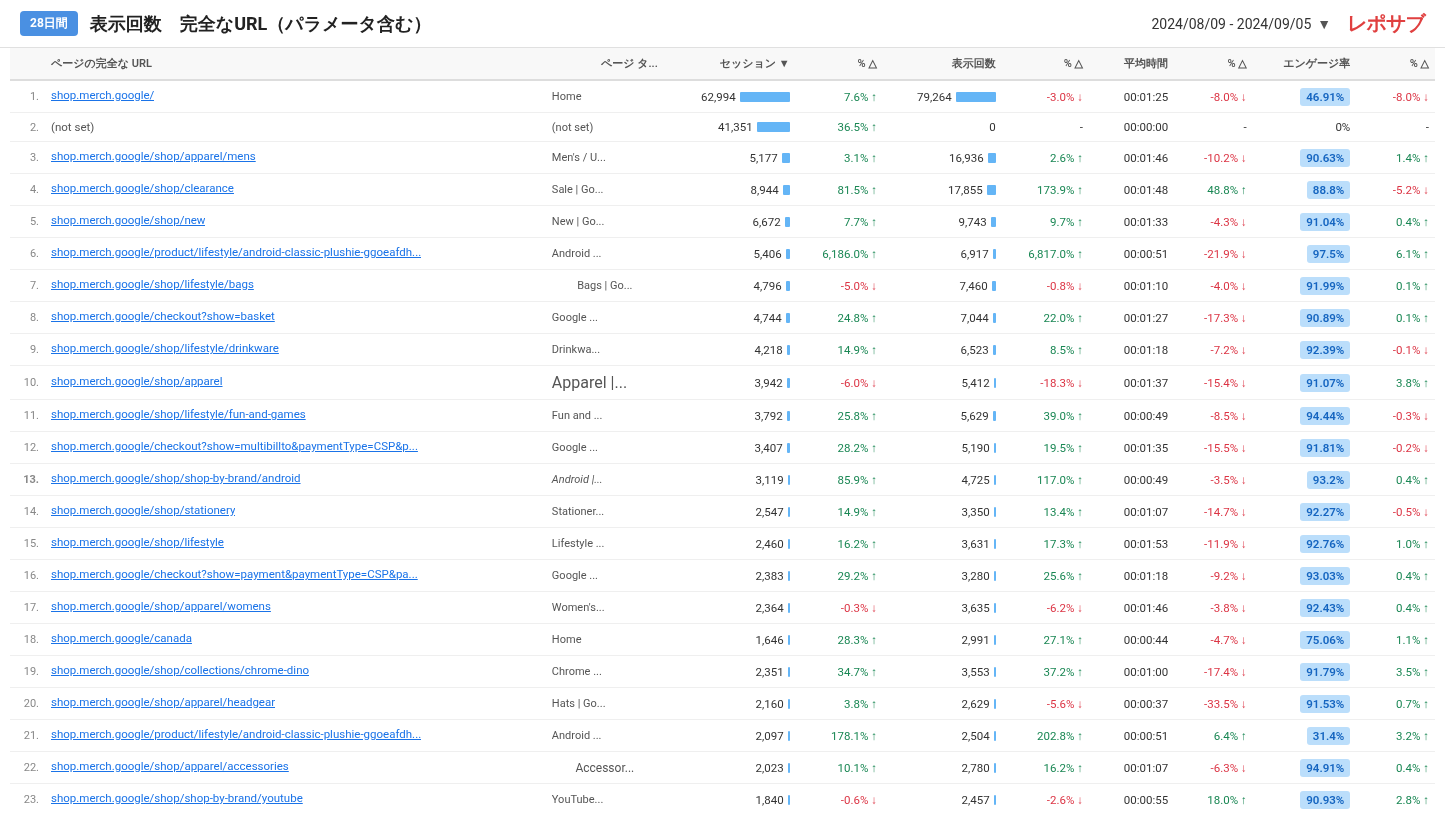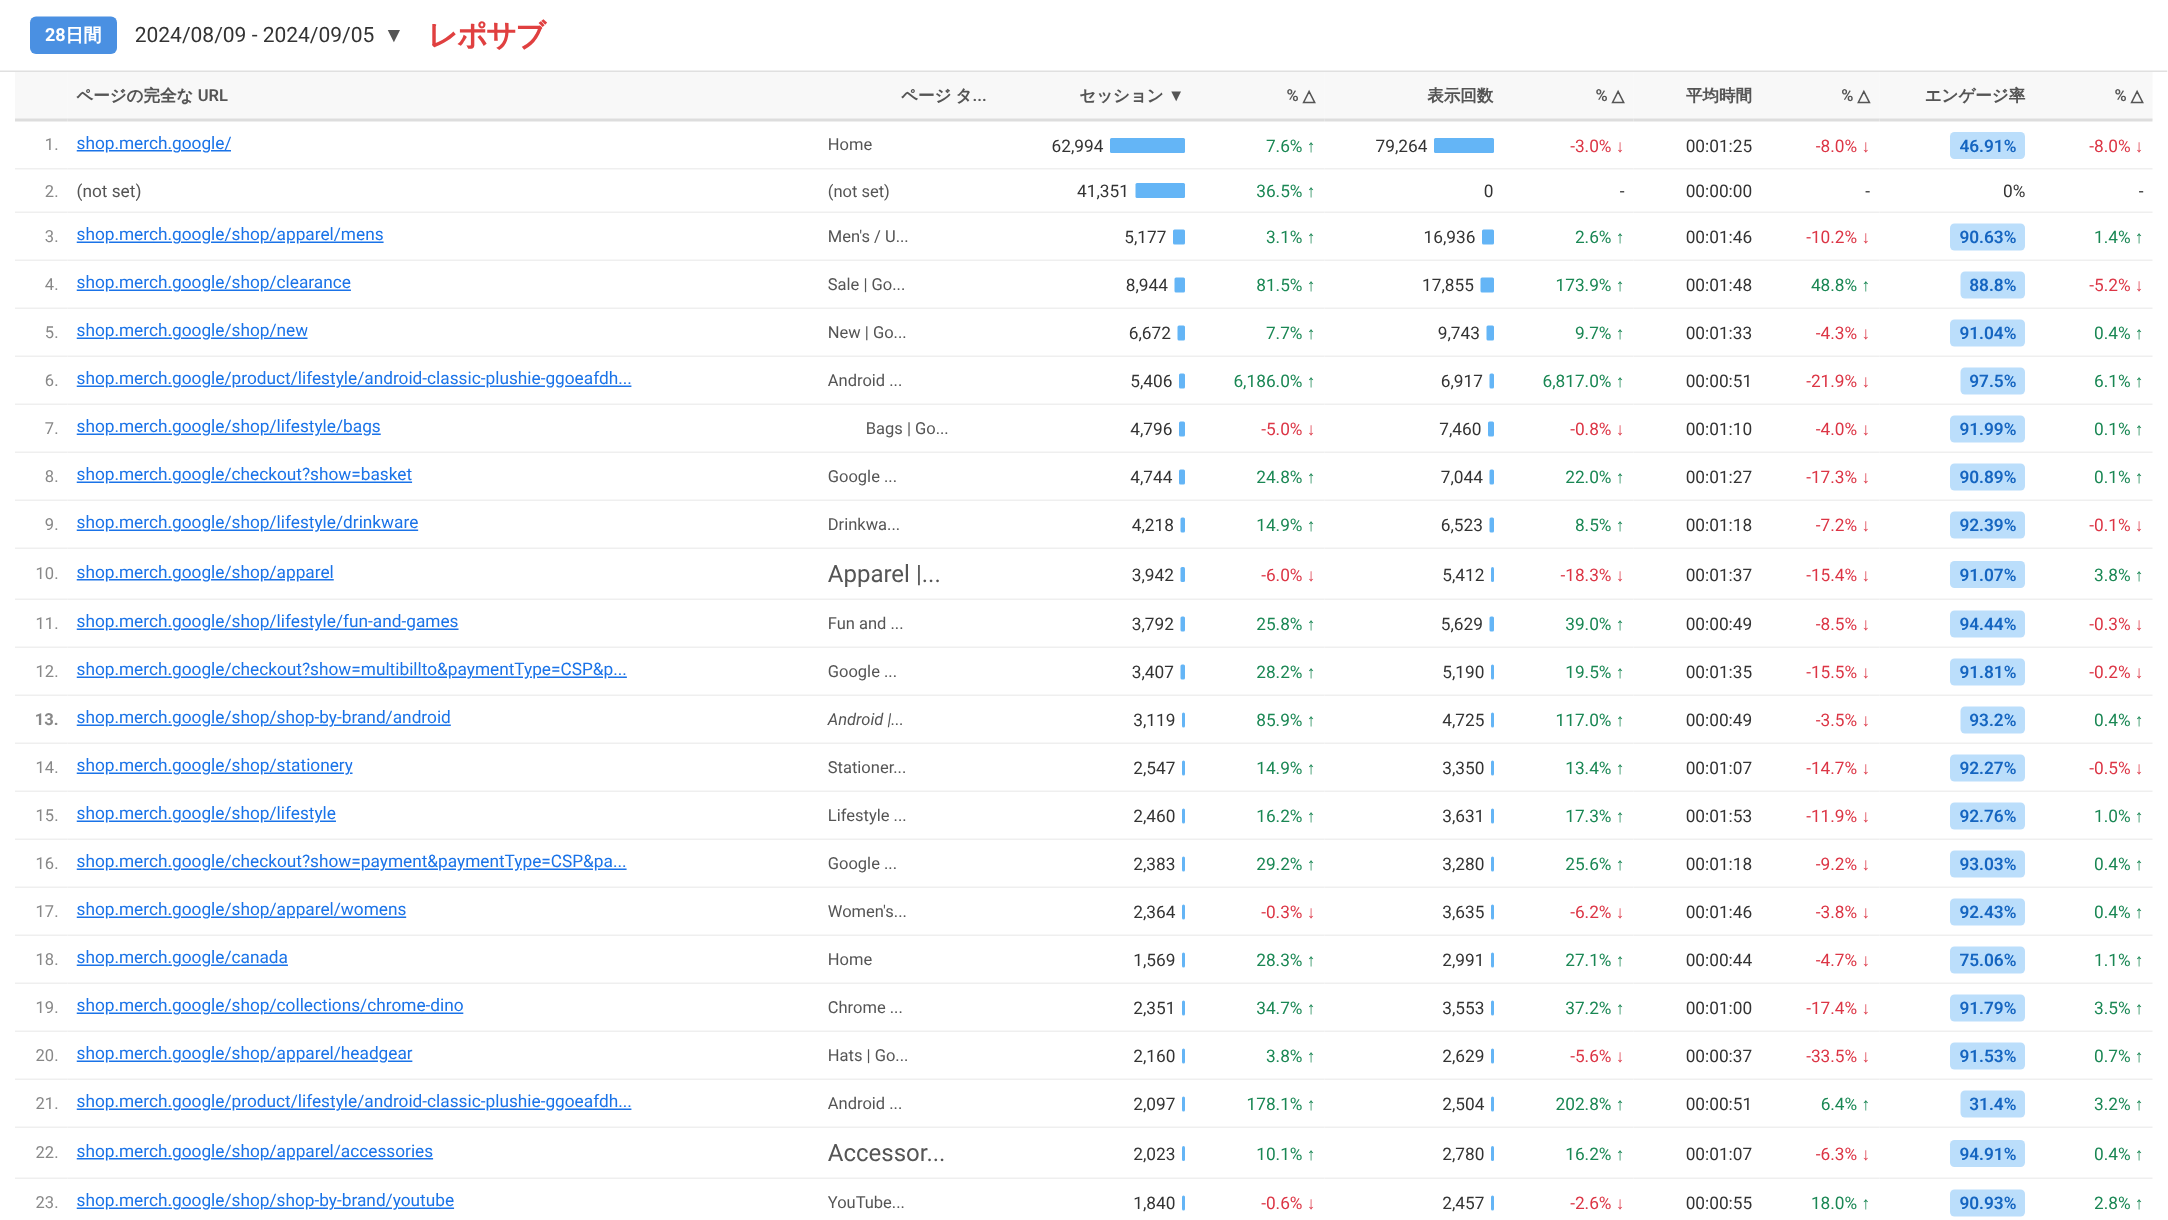--- a/index.html
+++ b/index.html
@@ -167,20 +167,21 @@
     .col-pct { min-width: 60px; }
     .col-views { min-width: 65px; }
     .col-time { min-width: 65px; }
     .col-engage { min-width: 75px; }
   </style>
 </head>
 <body>
 
 <div class="header-bar">
   <span class="period-badge">28日間</span>
+  <span class="header-title">表示回数　完全なURL（パラメータ含む）</span>
   <div class="date-range-selector">
     <span>2024/08/09 - 2024/09/05</span>
     <span class="arrow">▼</span>
   </div>
   <div class="logo">
     <span>レポ</span><span style="color:#e04040;font-weight:900;">サブ</span>
   </div>
 </div>
 
 <div class="table-container">
@@ -591,21 +592,21 @@
       <td><span style="color:#dc3545">-3.8% ↓</span></td>
       <td><span class="engage-highlight">92.43%</span></td>
       <td><span style="color:#1a8754">0.4% ↑</span></td>
     </tr>
         <tr>
       <td style="color:#888;font-size:11px;">18.</td>
       <td><span class="url-link">shop.merch.google/canada</span></td>
       <td class="page-title-cell" style="font-size:11px;color:#555;">Home</td>
       <td>
         <span class="bar-cell">
-          <span>1,569</span>
+          <span>1,646</span>
           <span class="bar" style="width:2px;"></span>
         </span>
       </td>
       <td><span class="up" style="color:#1a8754">28.3% ↑</span></td>
       <td>
         <span class="bar-cell">
           <span>2,991</span>
           <span class="bar" style="width:2px;"></span>
         </span>
       </td>
@@ -680,21 +681,21 @@
       </td>
       <td><span style="color:#1a8754">202.8% ↑</span></td>
       <td>00:00:51</td>
       <td><span style="color:#1a8754">6.4% ↑</span></td>
       <td><span class="engage-highlight">31.4%</span></td>
       <td><span style="color:#1a8754">3.2% ↑</span></td>
     </tr>
         <tr>
       <td style="color:#888;font-size:11px;">22.</td>
       <td><span class="url-link">shop.merch.google/shop/apparel/accessories</span></td>
-      <td class="page-title-cell" style="font-size:16px;color:#555;">Accessor...</td>
+      <td class="page-title-cell" style="font-size:12px;color:#555;text-align:center;">Accessor...</td>
       <td>
         <span class="bar-cell">
           <span>2,023</span>
           <span class="bar" style="width:2px;"></span>
         </span>
       </td>
       <td><span class="up" style="color:#1a8754">10.1% ↑</span></td>
       <td>
         <span class="bar-cell">
           <span>2,780</span>

